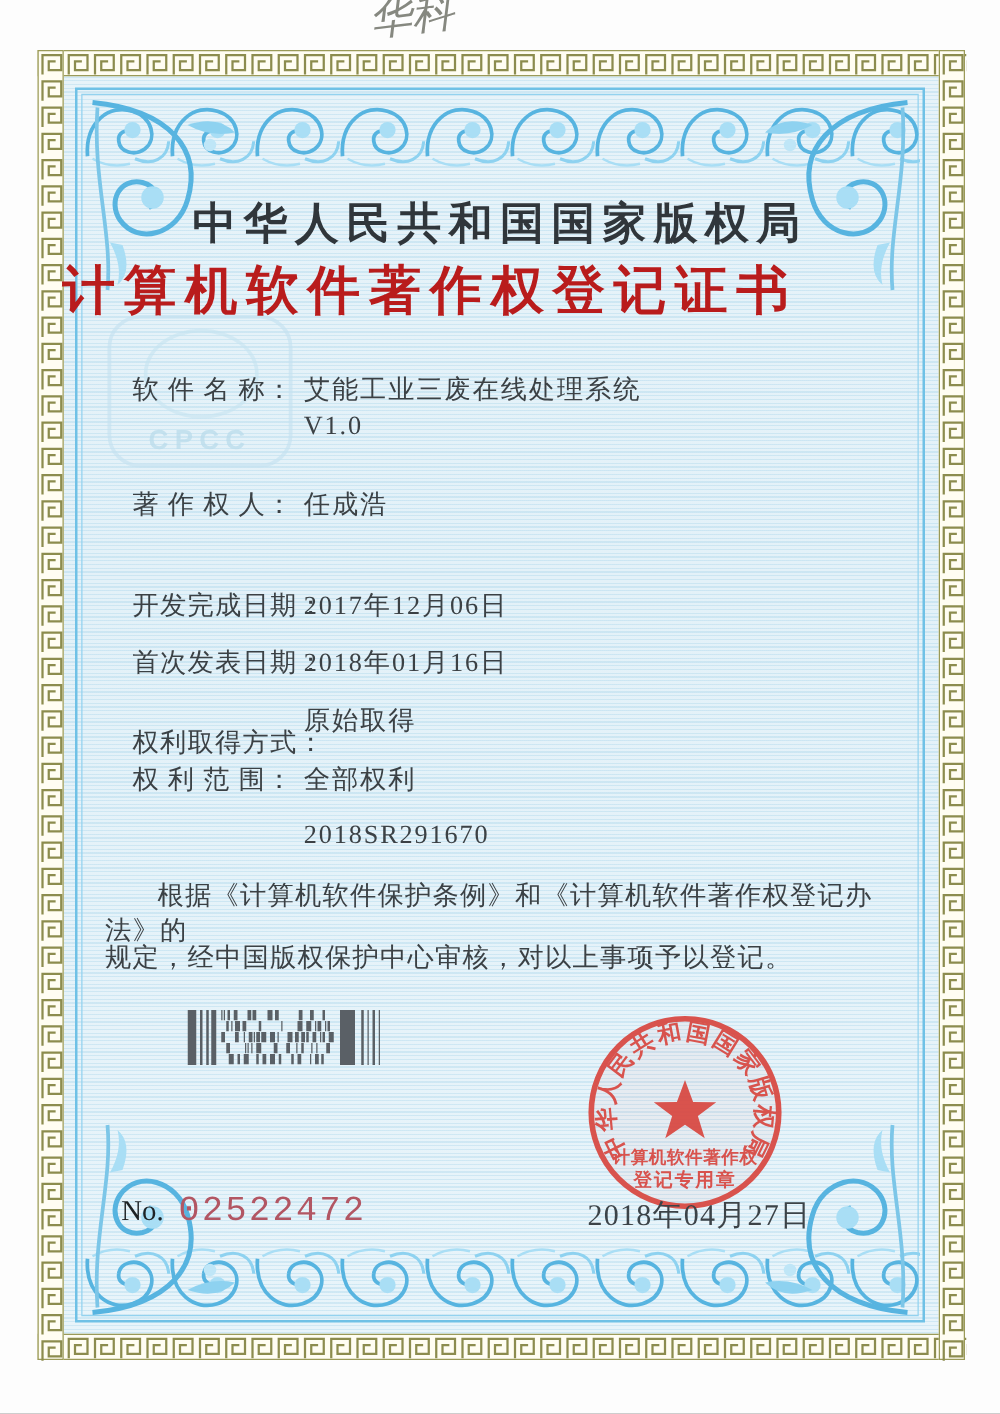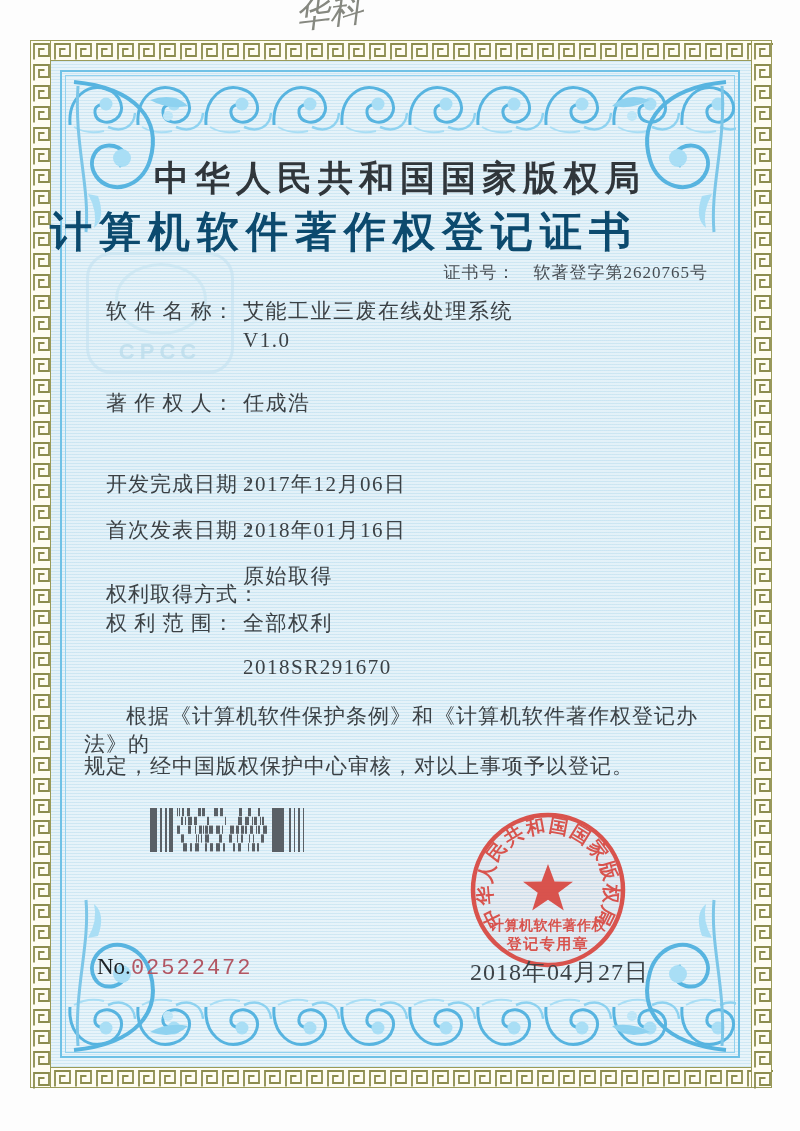--- a/index.html
+++ b/index.html
@@ -30,34 +30,34 @@
     border:3px solid rgba(196,226,240,.75);border-radius:26px;opacity:.85;}
   .watermark .wring{position:absolute;left:26px;top:8px;width:86px;height:66px;
     border:3px solid rgba(198,228,241,.7);border-radius:50%;}
   .watermark .wtext{position:absolute;left:0;right:0;bottom:6px;text-align:center;
     color:rgba(186,219,235,.9);font:bold 22px "Liberation Sans",sans-serif;letter-spacing:5px;}
   .handwriting{position:absolute;left:295px;top:-10px;font:italic 34px "DejaVu Sans",sans-serif;
     color:rgba(104,106,96,.8);transform:rotate(-7deg);z-index:6;}
   .authority{position:absolute;left:0;width:800px;top:155px;text-align:center;
     font-size:35px;font-weight:bold;color:#30363b;letter-spacing:6px;z-index:2;}
   .cert-title{position:absolute;left:0;width:688px;top:204px;text-align:center;
-    font-size:42px;font-weight:bold;color:#0c4a6e;letter-spacing:7px;z-index:2;}
+    font-size:42px;font-weight:bold;color:#b91c1c;letter-spacing:7px;z-index:2;}
   .cert-no{position:absolute;right:92px;top:261px;font-size:17px;color:#474e54;
     letter-spacing:1px;z-index:2;}
   .cert-no .gap{display:inline-block;width:18px;}
   .f-label{position:absolute;left:95px;font-size:21px;color:#3b4145;letter-spacing:1px;z-index:2;margin-left:11px;}
   .f-value{position:absolute;left:243px;font-size:21px;color:#3b4145;letter-spacing:1.5px;z-index:2;}
   .stmt{position:absolute;left:84px;width:640px;font-size:21px;color:#3b4145;
     letter-spacing:1px;z-index:2;}
   .stmt1{top:702px;text-indent:2em;font-family:Liberation Serif, serif;}
   .stmt2{top:752px;}
   .barcode{position:absolute;left:150px;top:808px;z-index:2;}
   .serial{position:absolute;left:97px;top:954px;z-index:2;font-size:23px;color:#1e2225;}
   .serial .num{color:#b25663;font-family:"Liberation Mono","DejaVu Sans Mono",monospace;
-    font-size:22px;letter-spacing:2px;}
+    font-size:28px;letter-spacing:2px;margin-left:12px;}
   .seal{position:absolute;left:458px;top:800px;z-index:4;opacity:.92;}
   .issue-date{position:absolute;left:470px;top:956px;font-size:24px;color:#3c4348;
     letter-spacing:1px;z-index:5;}
 </style>
 </head>
 <body>
 
 <div class="page">
 
   <svg width="0" height="0" style="position:absolute">
@@ -322,23 +322,20 @@
       <g transform="translate(165,170) scale(-1,-1)">
         <use href="#cornFl"></use>
       </g>
     </svg>
 
   <div class="handwriting">华科</div>
 
   <div class="authority">中华人民共和国国家版权局</div>
   <div class="cert-title">计算机软件著作权登记证书</div>
 
-  <div class="cert-no">
-    <span>证书号：</span><span class="gap"></span><span>软著登字第2620765号</span>
-  </div>
 
   <div class="f-label" style="top:297px">软 件 名 称：</div>
   <div class="f-value" style="top:297px">艾能工业三废在线处理系统</div>
   <div class="f-value" style="top:328px">V1.0</div>
 
   <div class="f-label" style="top:389px">著 作 权 人：</div>
   <div class="f-value" style="top:389px">任成浩</div>
 
   <div class="f-label" style="top:470px">开发完成日期：</div>
   <div class="f-value" style="top:470px">2017年12月06日</div>

